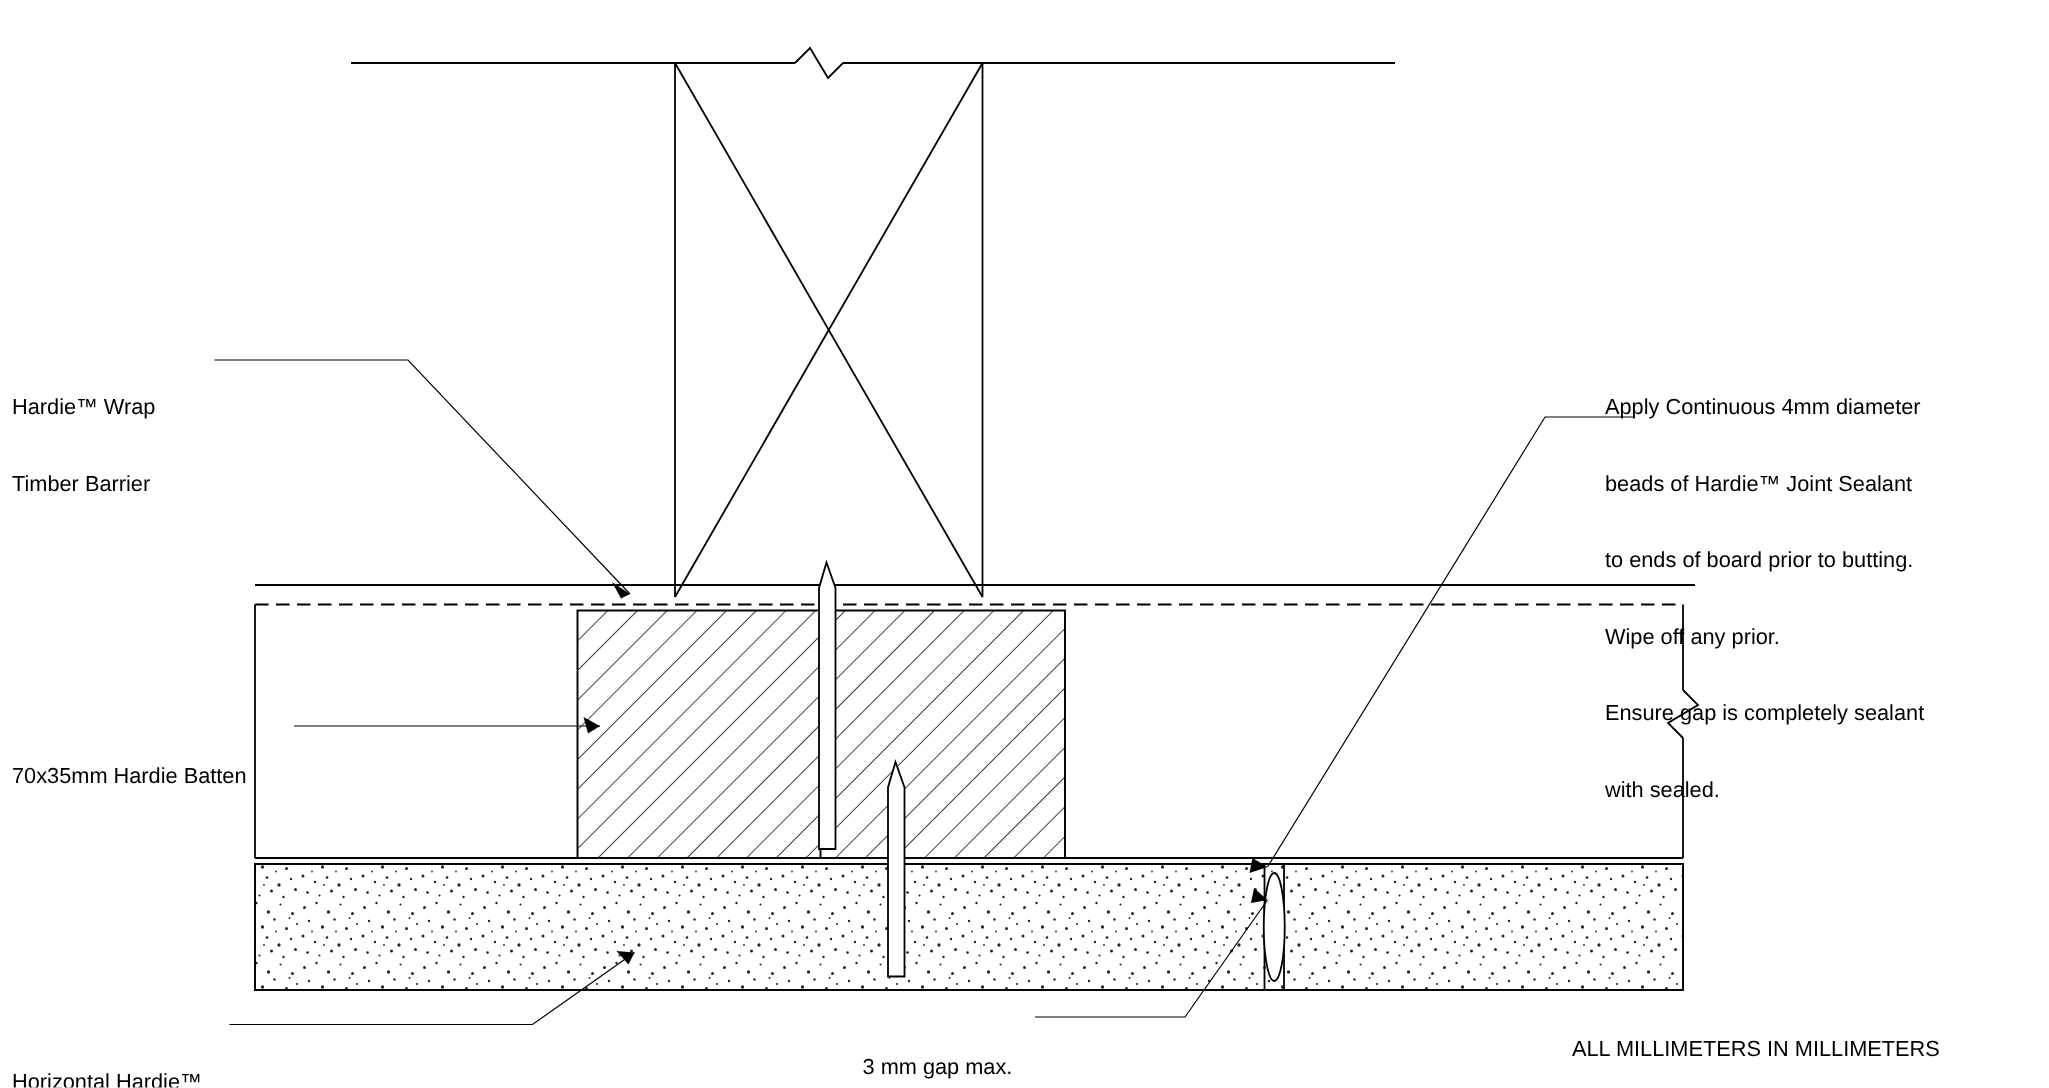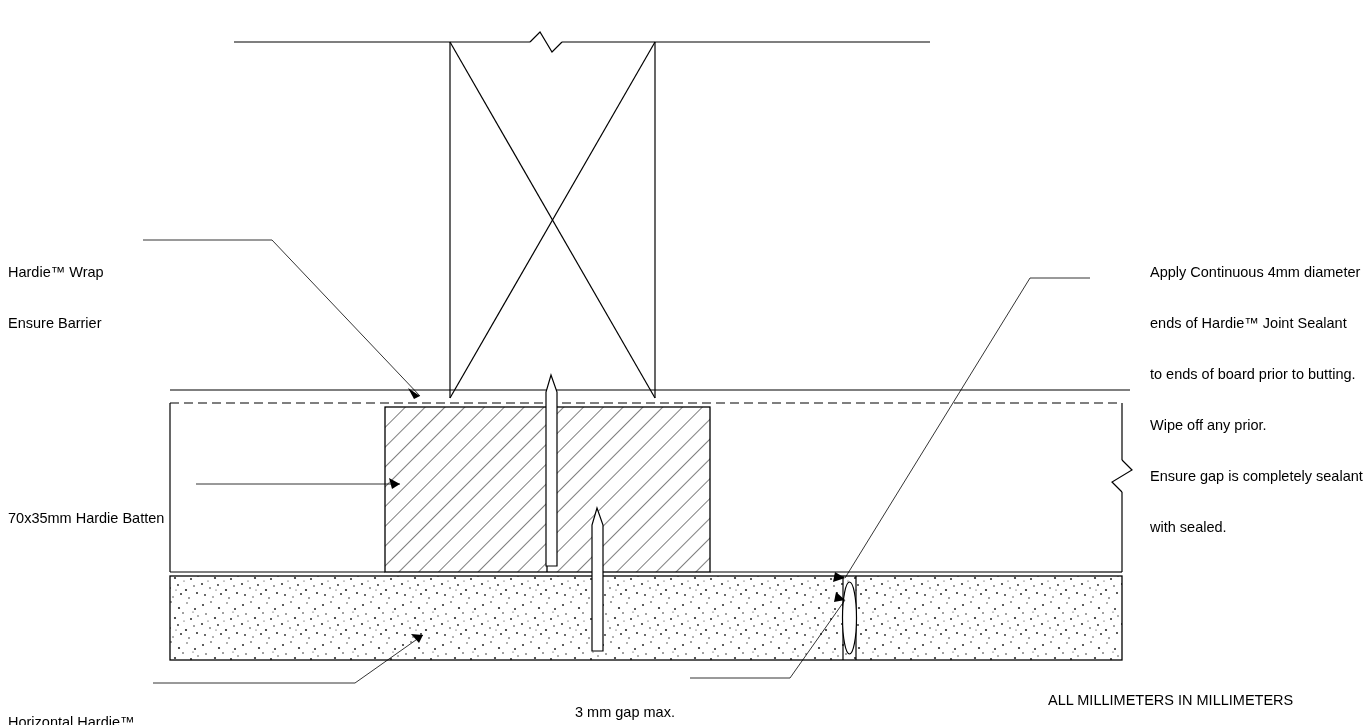--- a/index.html
+++ b/index.html
@@ -25,21 +25,21 @@
     position: absolute;
     font-size: 14.5px;
     line-height: 17px;
     color: #000;
     white-space: pre;
   }
   #label-wrap        { left: 8px;   top: 230px; }
   #label-batten      { left: 8px;   top: 476px; }
   #label-cladding    { left: 8px;   top: 680px; }
   #label-gap         { left: 575px; top: 670px; }
-  #label-sealant     { left: 1150px; top: 230px; }
+  #label-sealant     { left: 1070px; top: 230px; }
   #label-units       { left: 1048px; top: 658px; }
   .lbl span { display: block; }
 </style>
 </head>
 <body>
 
 <svg id="drawing" viewBox="0 0 1366 725" xmlns="http://www.w3.org/2000/svg">
   <defs>
     <pattern id="batten-hatch" width="14" height="14" patternUnits="userSpaceOnUse" patternTransform="rotate(45)">
       <line x1="0" y1="0" x2="0" y2="14" stroke="#000000" stroke-width="1"></line>
@@ -138,39 +138,39 @@
     <polygon points="420,396 408,388 414,399"></polygon>
     <polygon points="400,484 389,478 392,489"></polygon>
     <polygon points="423,635 411,634 419,643"></polygon>
     <polygon points="845,600 836,592 834,602"></polygon>
     <polygon points="845,578 835,572 833,582"></polygon>
   </g>
 </svg>
 
 <div class="lbl" id="label-wrap">
   <span>Hardie™ Wrap</span>
-  <span>Ensure Barrier</span>
+  <span>Timber Barrier</span>
 </div>
 
 <div class="lbl" id="label-batten">
   <span>70x35mm Hardie Batten</span>
 </div>
 
 <div class="lbl" id="label-cladding">
   <span>Horizontal Hardie™</span>
   
 </div>
 
 <div class="lbl" id="label-gap">
   <span>3 mm gap max.</span>
 </div>
 
 <div class="lbl" id="label-sealant">
   <span>Apply Continuous 4mm diameter</span>
-  <span>ends of Hardie™ Joint Sealant</span>
+  <span>beads of Hardie™ Joint Sealant</span>
   <span>to ends of board prior to butting.</span>
   <span>Wipe off any prior.</span>
   <span>Ensure gap is completely sealant</span>
   <span>with sealed.</span>
 </div>
 
 <div class="lbl" id="label-units">
   <span>ALL MILLIMETERS IN MILLIMETERS</span>
   
 </div>

